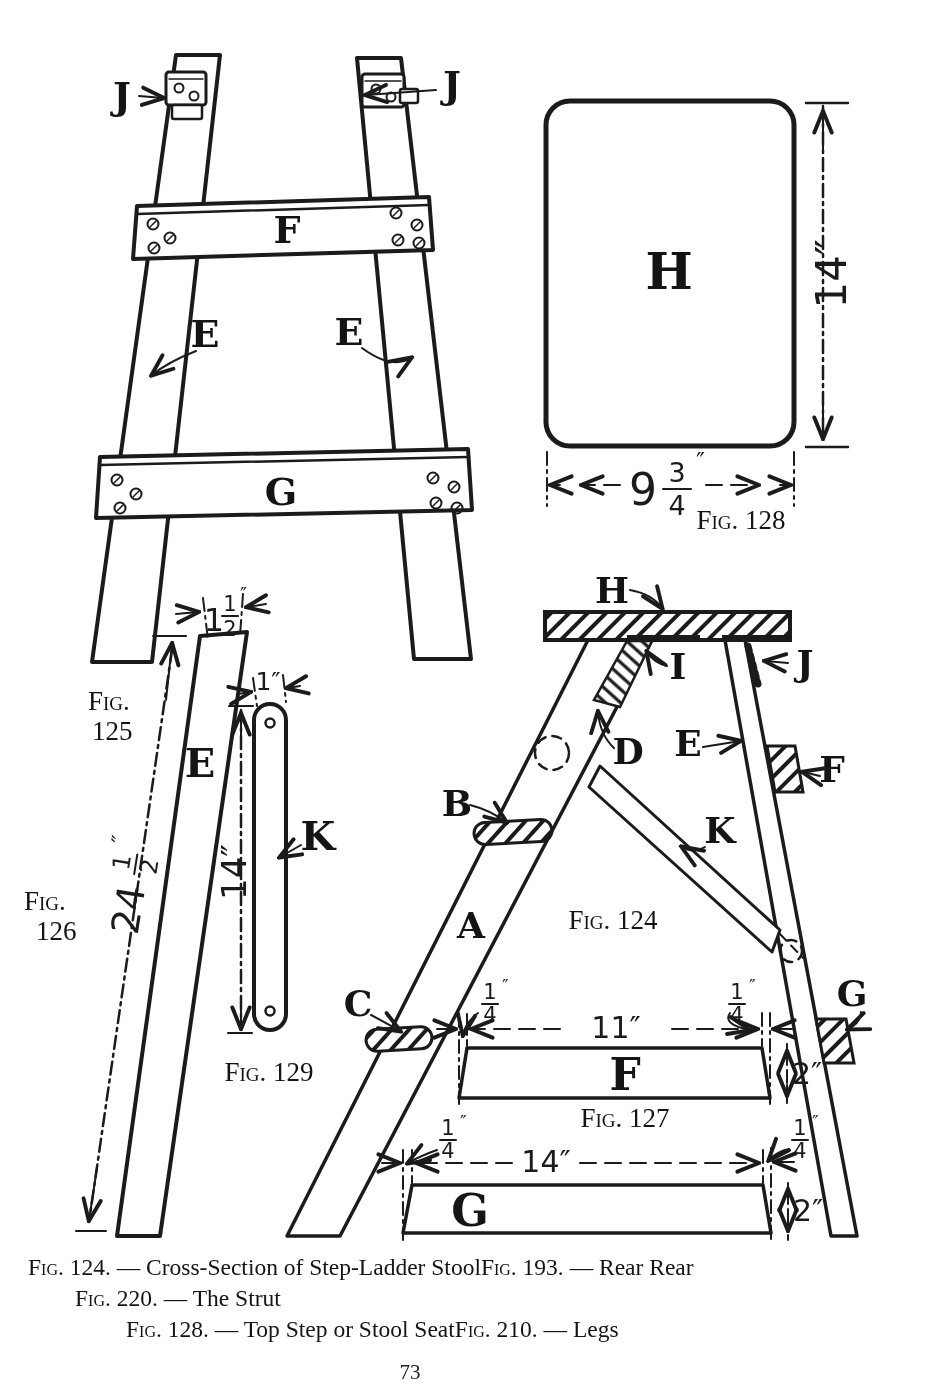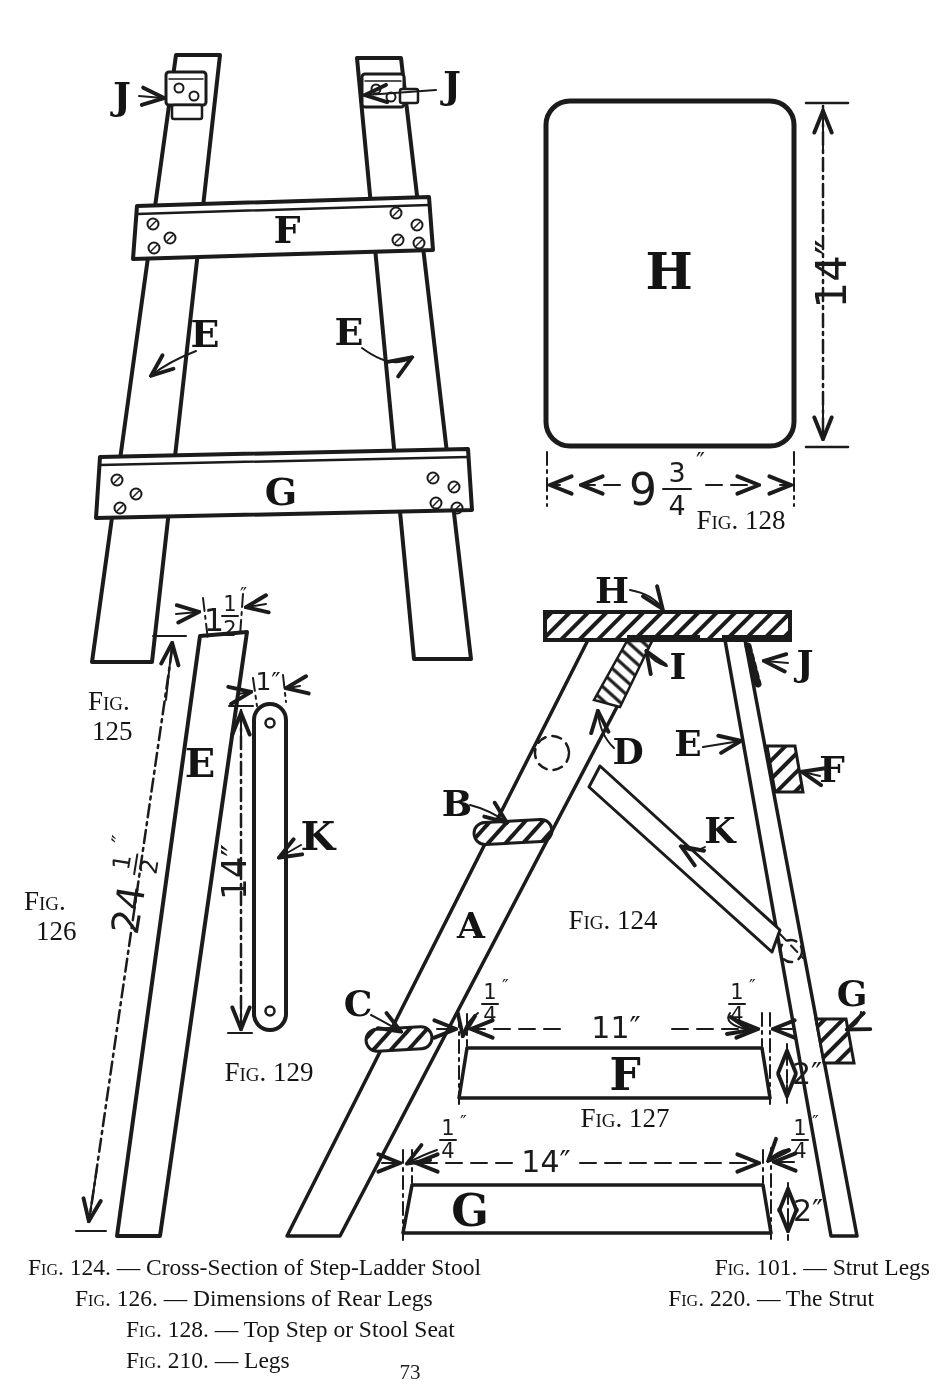--- a/index.html
+++ b/index.html
@@ -9,21 +9,21 @@
   .fw{fill:#ffffff;}
   .w15{stroke-width:1.5}.w2{stroke-width:2}.w25{stroke-width:2.5}.w3{stroke-width:3}.w35{stroke-width:3.5}.w4{stroke-width:4}.w5{stroke-width:5}.w7{stroke-width:7}
   .dd{stroke-dasharray:13 5 3 5;}   
   .dl{stroke-dasharray:16 9;}       
   .dc{stroke-dasharray:9 7;}        
   .lbl{font-family:"DejaVu Serif","Liberation Serif",serif;font-weight:bold;fill:#141414;}
   .dim{font-family:"DejaVu Sans","Liberation Sans",sans-serif;fill:#1b1b1b;}
   .capt{font-family:"Liberation Serif","DejaVu Serif",serif;font-variant:small-caps;fill:#141414;}
   .footer{position:absolute;left:0;top:1252px;width:940px;
           font-family:"Liberation Serif","DejaVu Serif",serif;font-size:23.5px;color:#141414;}
-  .cap-row{display:flex;justify-content:space-between;line-height:31px;}
+  .cap-row{display:flex;line-height:31px;}
   .figlab{font-variant:small-caps;}
   .pageno{position:absolute;left:0;top:1360px;width:820px;text-align:center;
           font-family:"Liberation Serif",serif;font-size:21px;color:#222;}
 </style>
 </head>
 <body>
 
 <div id="page">
 <svg width="940" height="1250" viewBox="0 0 940 1250">
   <defs>
@@ -299,25 +299,24 @@
       <line class="ink w2" x1="788" y1="1200" x2="788" y2="1190" marker-end="url(#ah)"></line>
       <line class="ink w2" x1="788" y1="1220" x2="788" y2="1230" marker-end="url(#ah)"></line>
       <text class="dim" x="793" y="1221" font-size="30">2″</text>
     </g>
   </g>
 </svg>
 
 <div class="footer">
   <div class="cap-row" style="padding:0 10px 0 28px;">
     <span><span class="figlab">Fig. 124.</span> <span>— Cross-Section of Step-Ladder Stool</span></span>
-    <span><span class="figlab">Fig. 101.</span> <span>— Strut Legs</span></span>
+    <span><span class="figlab">Fig. 193.</span> <span>— Rear Rear</span></span>
   </div>
   <div class="cap-row" style="padding:0 66px 0 75px;">
-    <span><span class="figlab">Fig. 126.</span> <span>— Dimensions of Rear Legs</span></span>
     <span><span class="figlab">Fig. 220.</span> <span>— The Strut</span></span>
   </div>
-  <div class="cap-row" style="padding:0 120px 0 126px;flex-direction:column;">
+  <div class="cap-row" style="padding:0 120px 0 126px;">
     <span><span class="figlab">Fig. 128.</span> <span>— Top Step or Stool Seat</span></span>
     <span><span class="figlab">Fig. 210.</span> <span>— Legs</span></span>
   </div>
 </div>
 <div class="pageno">73</div>
 </div>
 
 </body></html>

